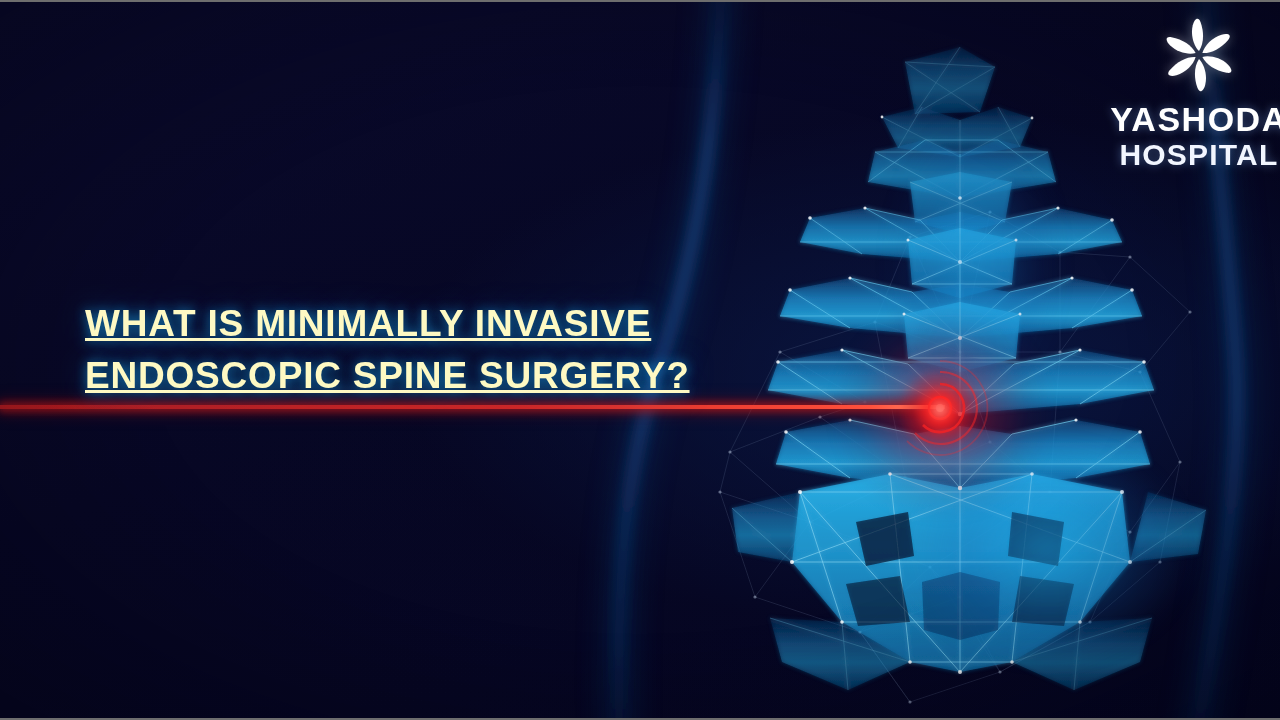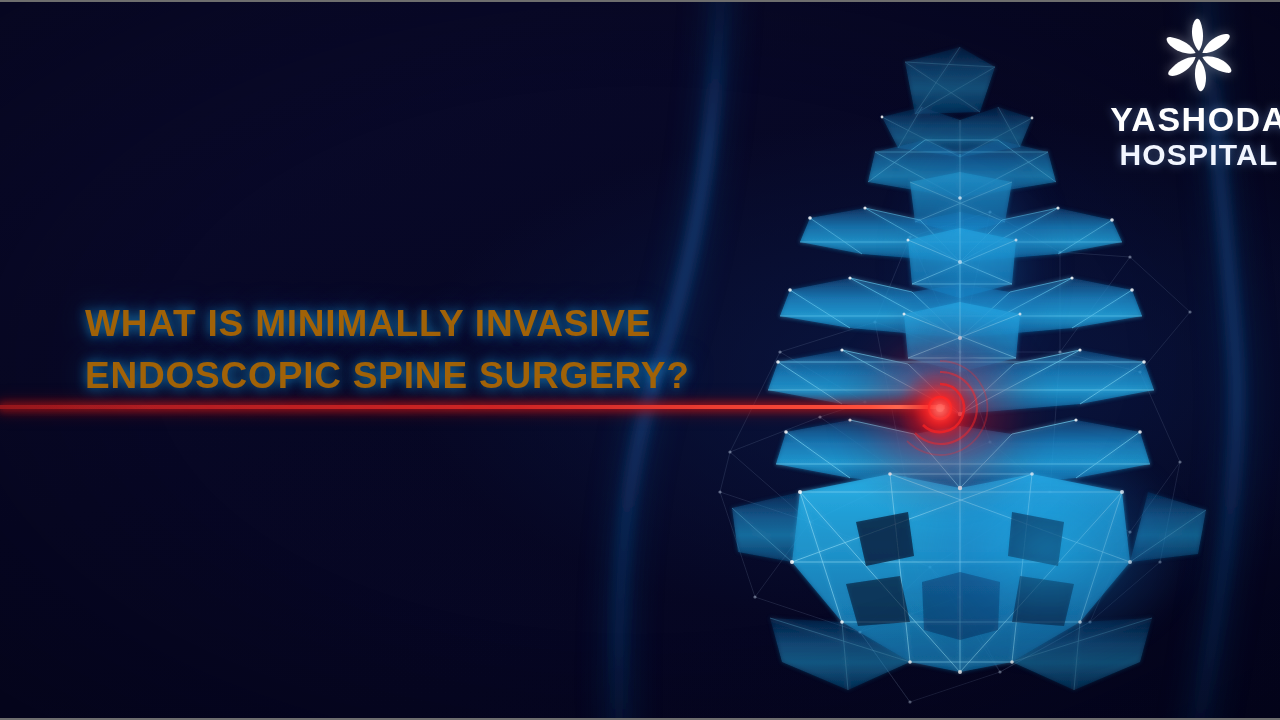--- a/index.html
+++ b/index.html
@@ -92,23 +92,24 @@
 
   
   .headline{
     position:absolute;
     left:85px; top:296px;
     width:660px;
     font-size:37px;
     font-weight:600;
     letter-spacing:0.8px;
     line-height:52px;
-    color:#a16207;
+    color:#fef9c3;
     text-shadow:0 0 12px rgba(30,170,235,0.70), 0 0 30px rgba(20,120,200,0.45);
     white-space:pre-line;
+    text-decoration:underline;
   }
 
   
   .logo{
     position:absolute;
     right:-14px; top:14px;
     width:190px;
     text-align:center;
     pointer-events:none;
   }

